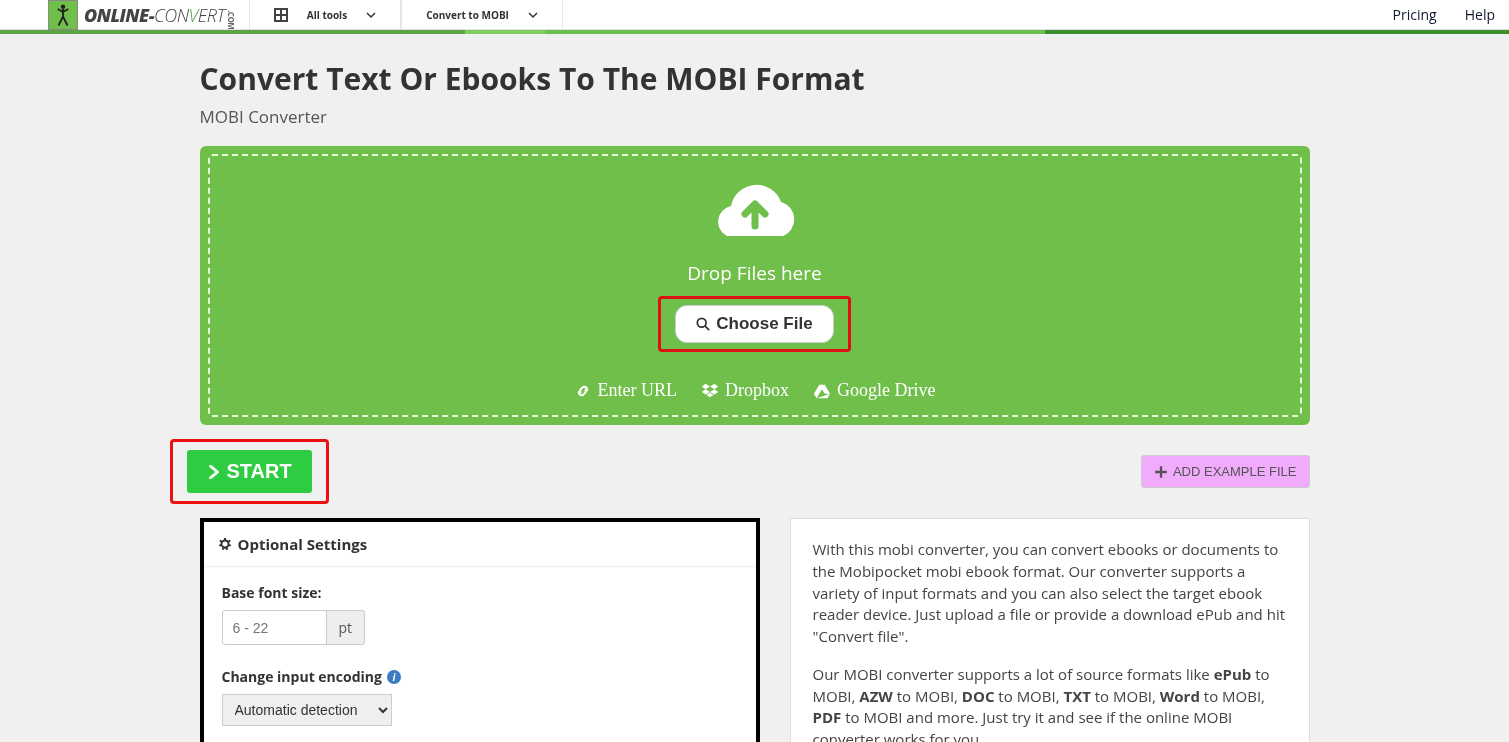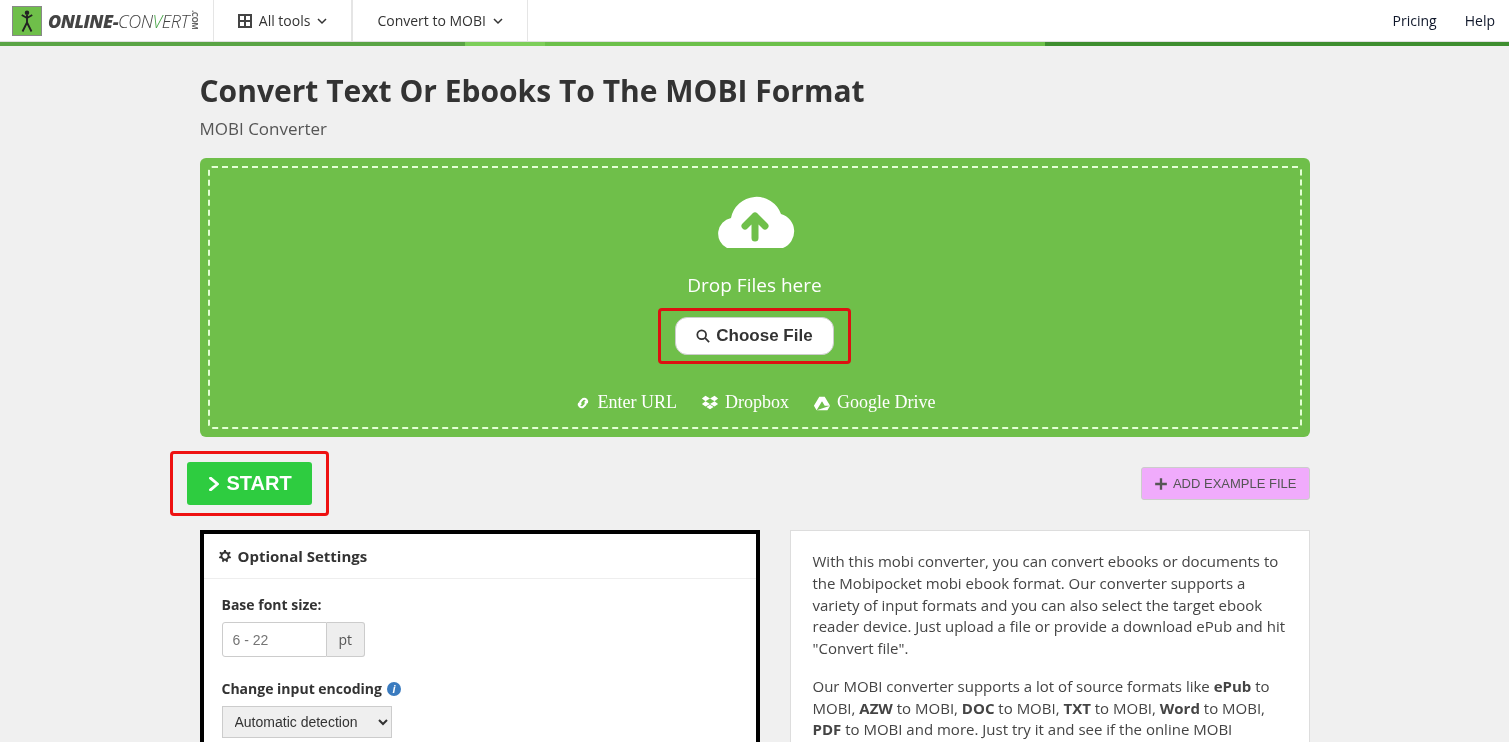--- a/index.html
+++ b/index.html
@@ -1,29 +1,29 @@
 <!DOCTYPE html>
 <html><head>
 <meta charset="utf-8">
 <style>
 * { margin: 0; padding: 0; box-sizing: border-box; }
 body { font-family: "Open Sans", "Segoe UI", Arial, sans-serif; background: #f0f0f0; color: #333; }
 
 
-.header { background: #fff; display: flex; align-items: stretch; height: 42px; border-bottom: 1px solid #e0e0e0; }
+.header { background: #fff; display: flex; align-items: stretch; height: 30px; border-bottom: 1px solid #e0e0e0; padding-left: 36px; }
 .logo { display: flex; align-items: center; padding: 0 12px; font-weight: 700; font-size: 18px; letter-spacing: -0.5px; }
 .logo-badge { width: 30px; height: 30px; background: #6FBF4A; border: 1px solid #888; margin-right: 6px; display:flex; align-items:center; justify-content:center; }
 .logo-badge svg { width: 18px; height: 24px; }
 .logo-text-online { color: #444; font-weight: 800; font-style: italic; }
 .logo-text-con { color: #444; font-style: italic; font-weight: 300; }
 .logo-text-v { color: #47a447; font-style: italic; font-weight: 300; }
 .logo-text-ert { color: #444; font-style: italic; font-weight: 300; }
 .logo-dotcom { font-size: 8px; color: #666; align-self: flex-start; margin-top: 10px; margin-left: 1px; writing-mode: vertical-rl; }
 
-.nav-item { display: flex; align-items: center; padding: 0 24px; border-left: 1px solid #e5e5e5; border-right: 1px solid #e5e5e5; font-size: 14px; color: #333; cursor: pointer; gap: 7px; }
+.nav-item { display: flex; align-items: center; padding: 0 24px; border-left: 1px solid #e5e5e5; border-right: 1px solid #e5e5e5; font-size: 10px; color: #333; cursor: pointer; gap: 19px; font-weight: bold; }
 .nav-spacer { flex: 1; }
 .nav-link { display: flex; align-items: center; padding: 0 14px; font-size: 14px; color: #0f172a; cursor: pointer; }
 
 .grid-icon { width: 14px; height: 14px; border: 1px solid #444; display: grid; grid-template-columns: 1fr 1fr; grid-template-rows: 1fr 1fr; }
 .grid-icon div { border: 0.5px solid #444; }
 .chev { width: 10px; height: 10px; }
 
 
 .accent-bar { height: 4px; display: flex; }
 .accent-bar .seg1 { flex: 1; background: #5aa445; }

